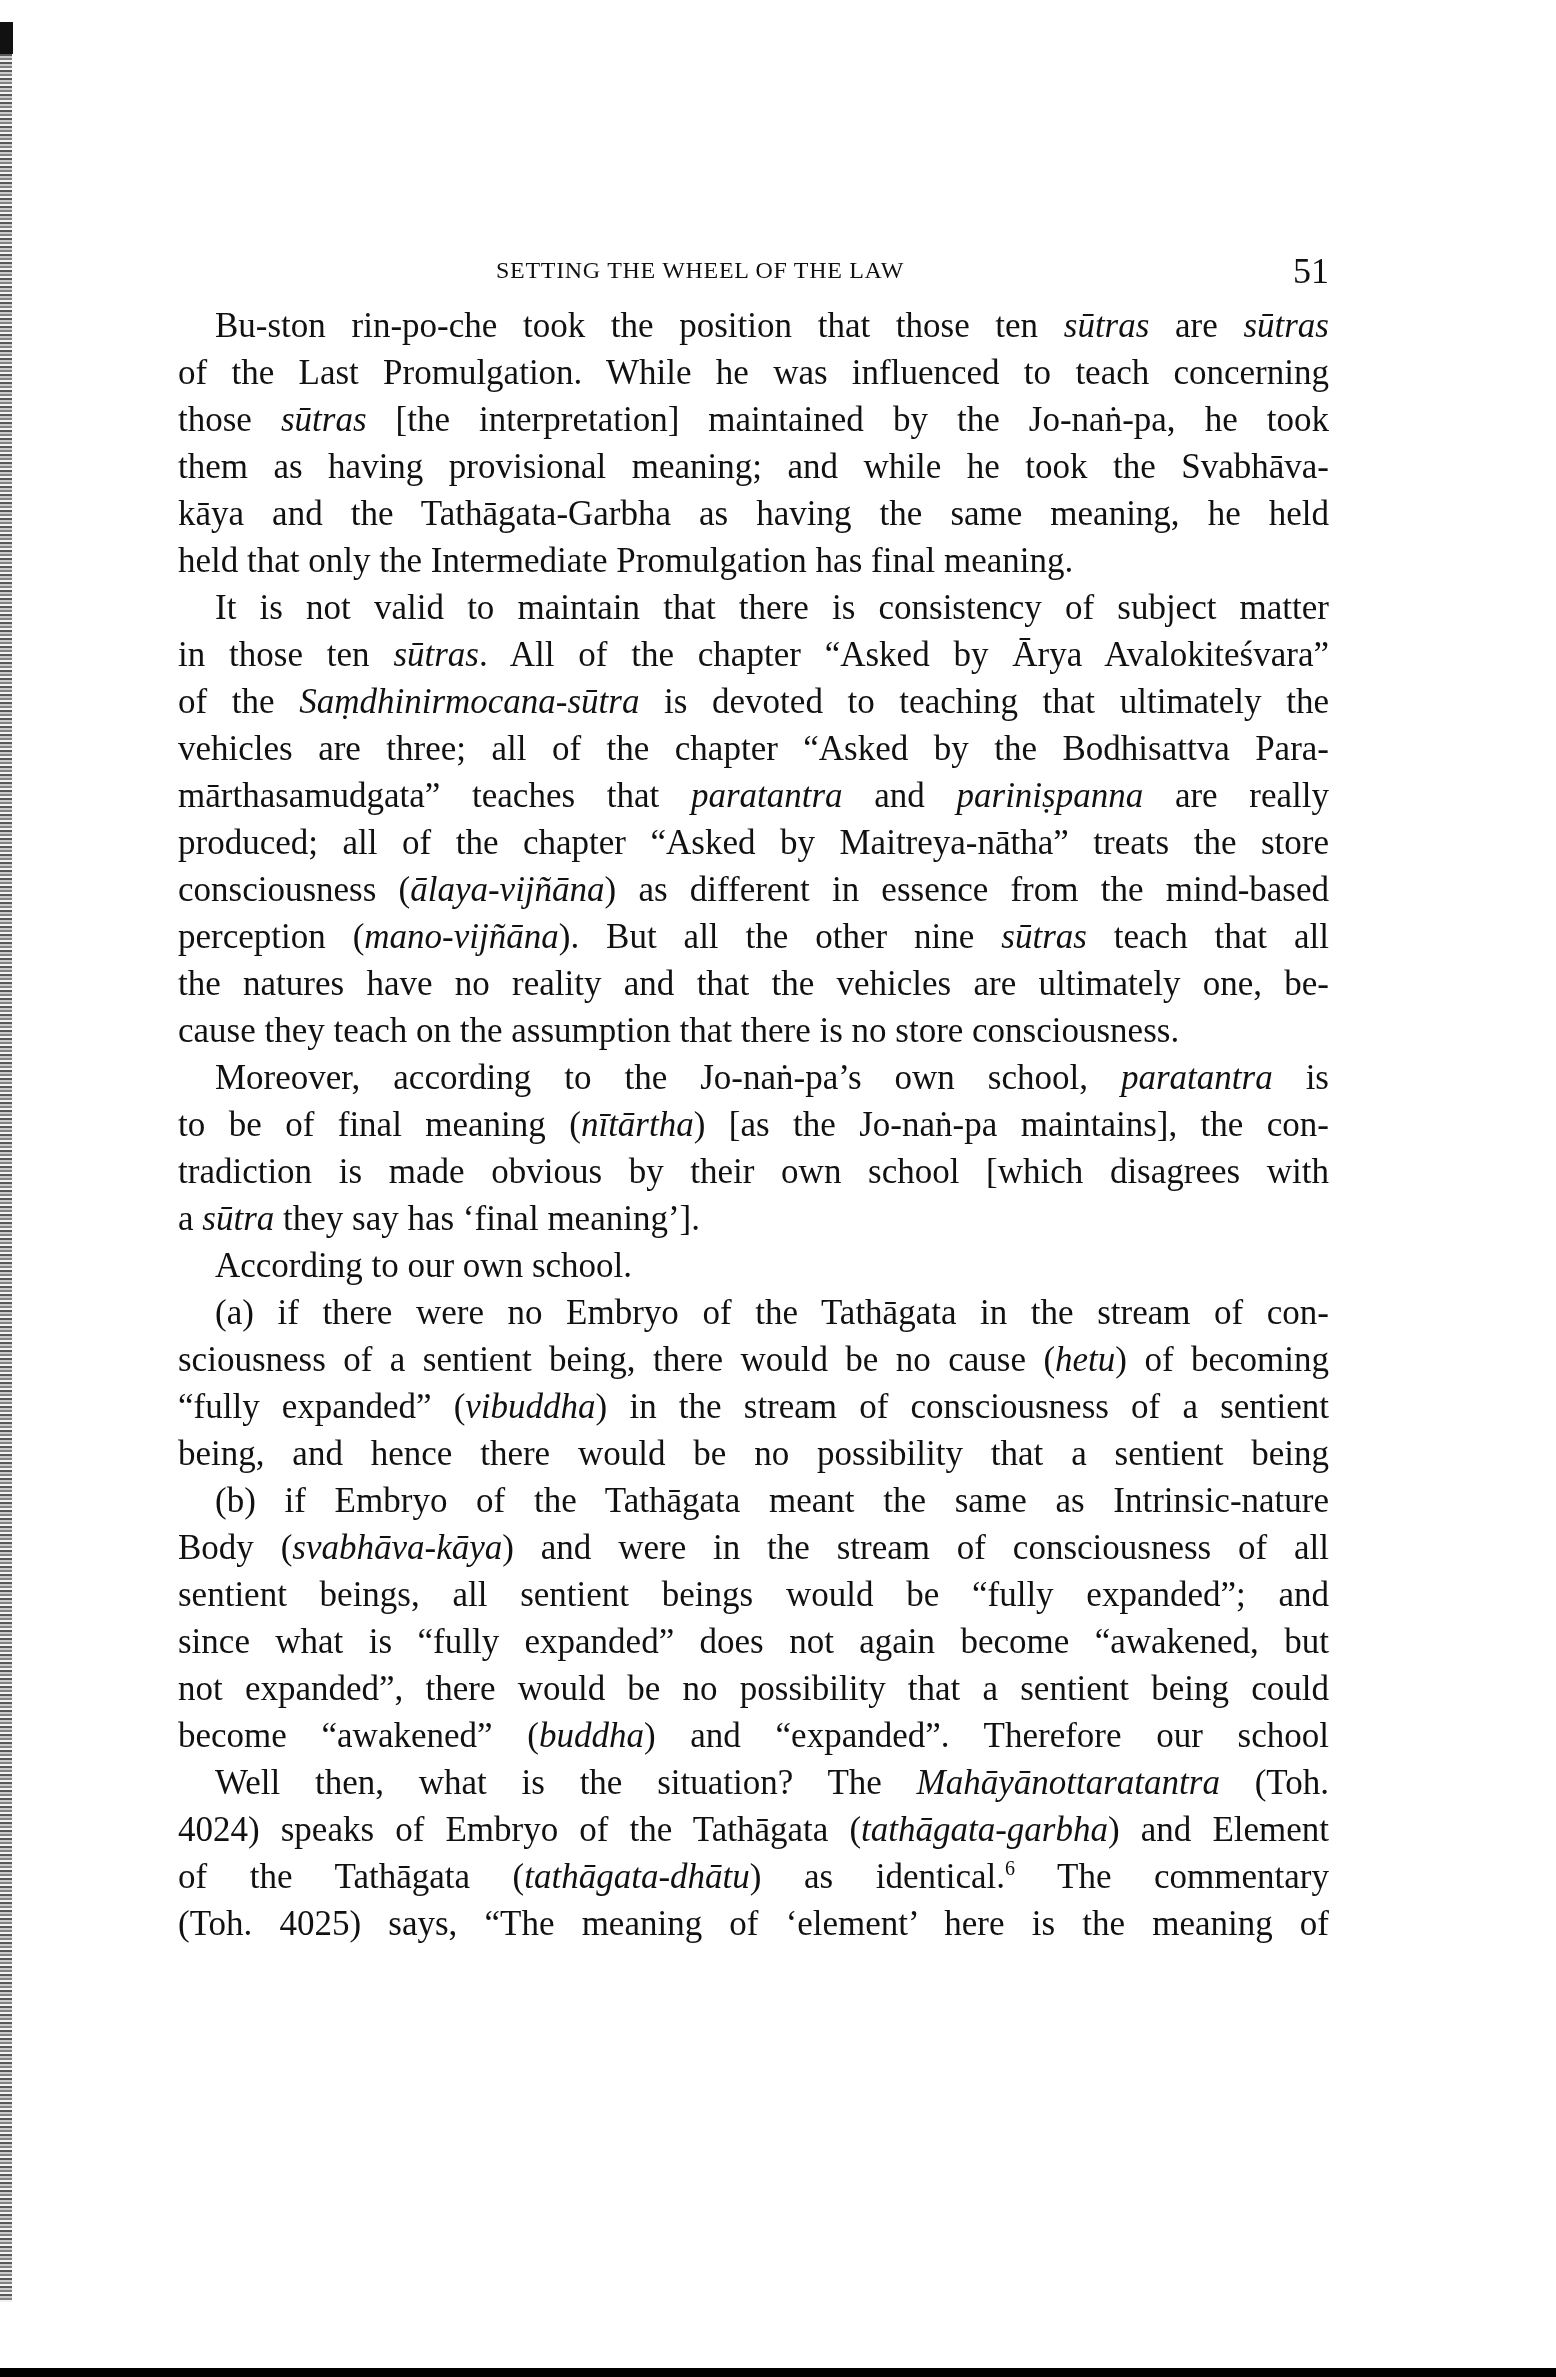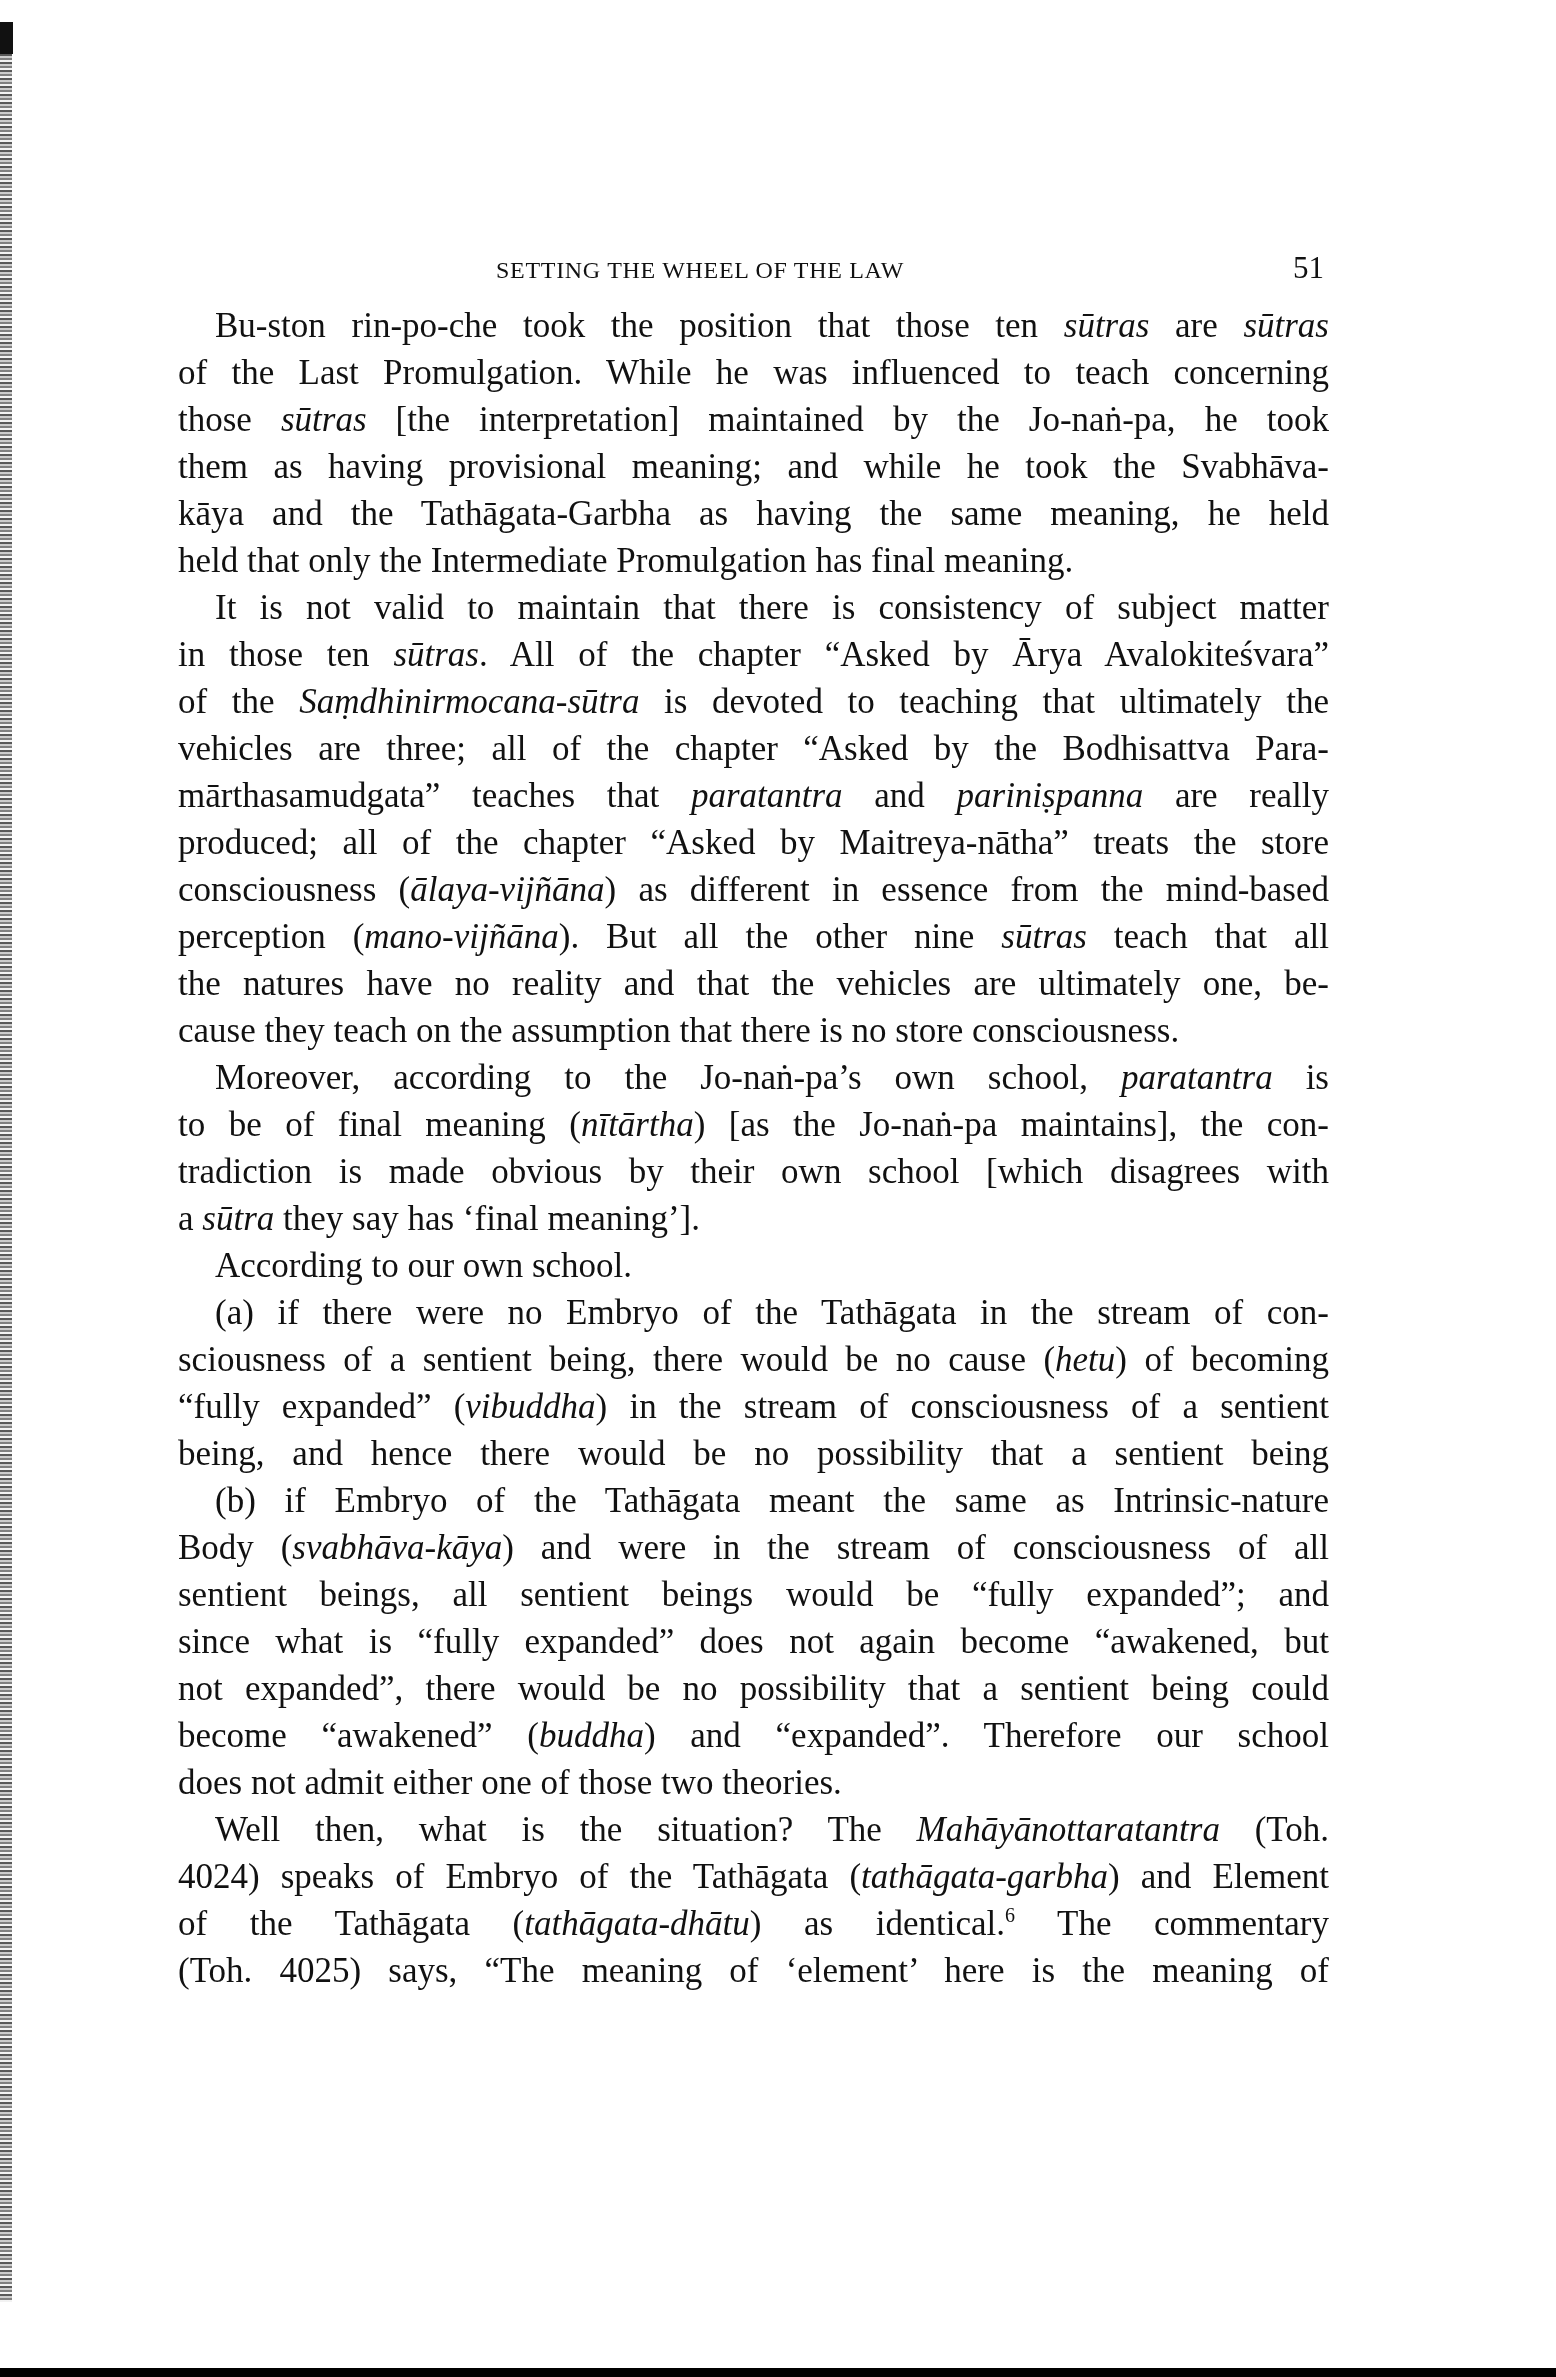--- a/index.html
+++ b/index.html
@@ -5,21 +5,21 @@
   html, body { margin: 0; padding: 0; background: #ffffff; }
   body { width: 1557px; height: 2377px; position: relative; overflow: hidden;
          font-family: "Liberation Serif", "DejaVu Serif", serif; color: #111111; }
   .scan-edge { position: absolute; left: 0; top: 21.6px; width: 11.5px; height: 2280px;
     background: repeating-linear-gradient(180deg, #222 0 2.2px, #bbb 2.2px 4.3px, #555 4.3px 5.8px, #eee 5.8px 8px);
     opacity: 0.75; }
   .scan-edge-top { position: absolute; left: 0; top: 21.6px; width: 13px; height: 32px; background: #111; }
   .bottom-bar { position: absolute; left: 0; bottom: 0; width: 1557px; height: 8.6px; background: #000; }
   .running-head { position: absolute; top: 243px; left: 0; width: 1557px; height: 43px; margin-top: 7px; }
   .running-title { position: absolute; left: 496px; top: 7.2px; font-size: 24px; letter-spacing: 0.7px; }
-  .page-number { position: absolute; left: 1293px; top: 0px; font-size: 31px; }
+  .page-number { position: absolute; left: 1293px; top: 0px; font-size: 36px; }
   .body-text { position: absolute; left: 178px; top: 302px; width: 1151px; }
   .line { font-size: 35px; line-height: 47px; height: 47px; white-space: nowrap;
           text-align: justify; text-align-last: justify; }
   .line.indent { padding-left: 37px; }
   .line.last { text-align-last: left; }
   .line i { font-style: italic; }
   sup.fn { font-size: 20px; vertical-align: super; line-height: 0; }
 </style>
 </head>
 <body>
@@ -68,21 +68,20 @@
       <div class="line"><span>“fully expanded” (</span><i>vibuddha</i><span>) in the stream of consciousness of a sentient</span></div>
       <div class="line"><span>being, and hence there would be no possibility that a sentient being</span></div>
     </section>
     <section>
       <div class="line indent"><span>(b) if Embryo of the Tathāgata meant the same as Intrinsic-nature</span></div>
       <div class="line"><span>Body (</span><i>svabhāva-kāya</i><span>) and were in the stream of consciousness of all</span></div>
       <div class="line"><span>sentient beings, all sentient beings would be “fully expanded”; and</span></div>
       <div class="line"><span>since what is “fully expanded” does not again become “awakened, but</span></div>
       <div class="line"><span>not expanded”, there would be no possibility that a sentient being could</span></div>
       <div class="line"><span>become “awakened” (</span><i>buddha</i><span>) and “expanded”. Therefore our school</span></div>
-      <div class="line last"><span>does not admit either one of those two theories.</span></div>
     </section>
     <section>
       <div class="line indent"><span>Well then, what is the situation? The </span><i>Mahāyānottaratantra</i><span> (Toh.</span></div>
       <div class="line"><span>4024) speaks of Embryo of the Tathāgata (</span><i>tathāgata-garbha</i><span>) and Element</span></div>
       <div class="line"><span>of the Tathāgata (</span><i>tathāgata-dhātu</i><span>) as identical.</span><sup class="fn">6</sup><span> The commentary</span></div>
       <div class="line"><span>(Toh. 4025) says, “The meaning of ‘element’ here is the meaning of</span></div>
     </section>
   </main>
 
 <div class="bottom-bar"></div>

